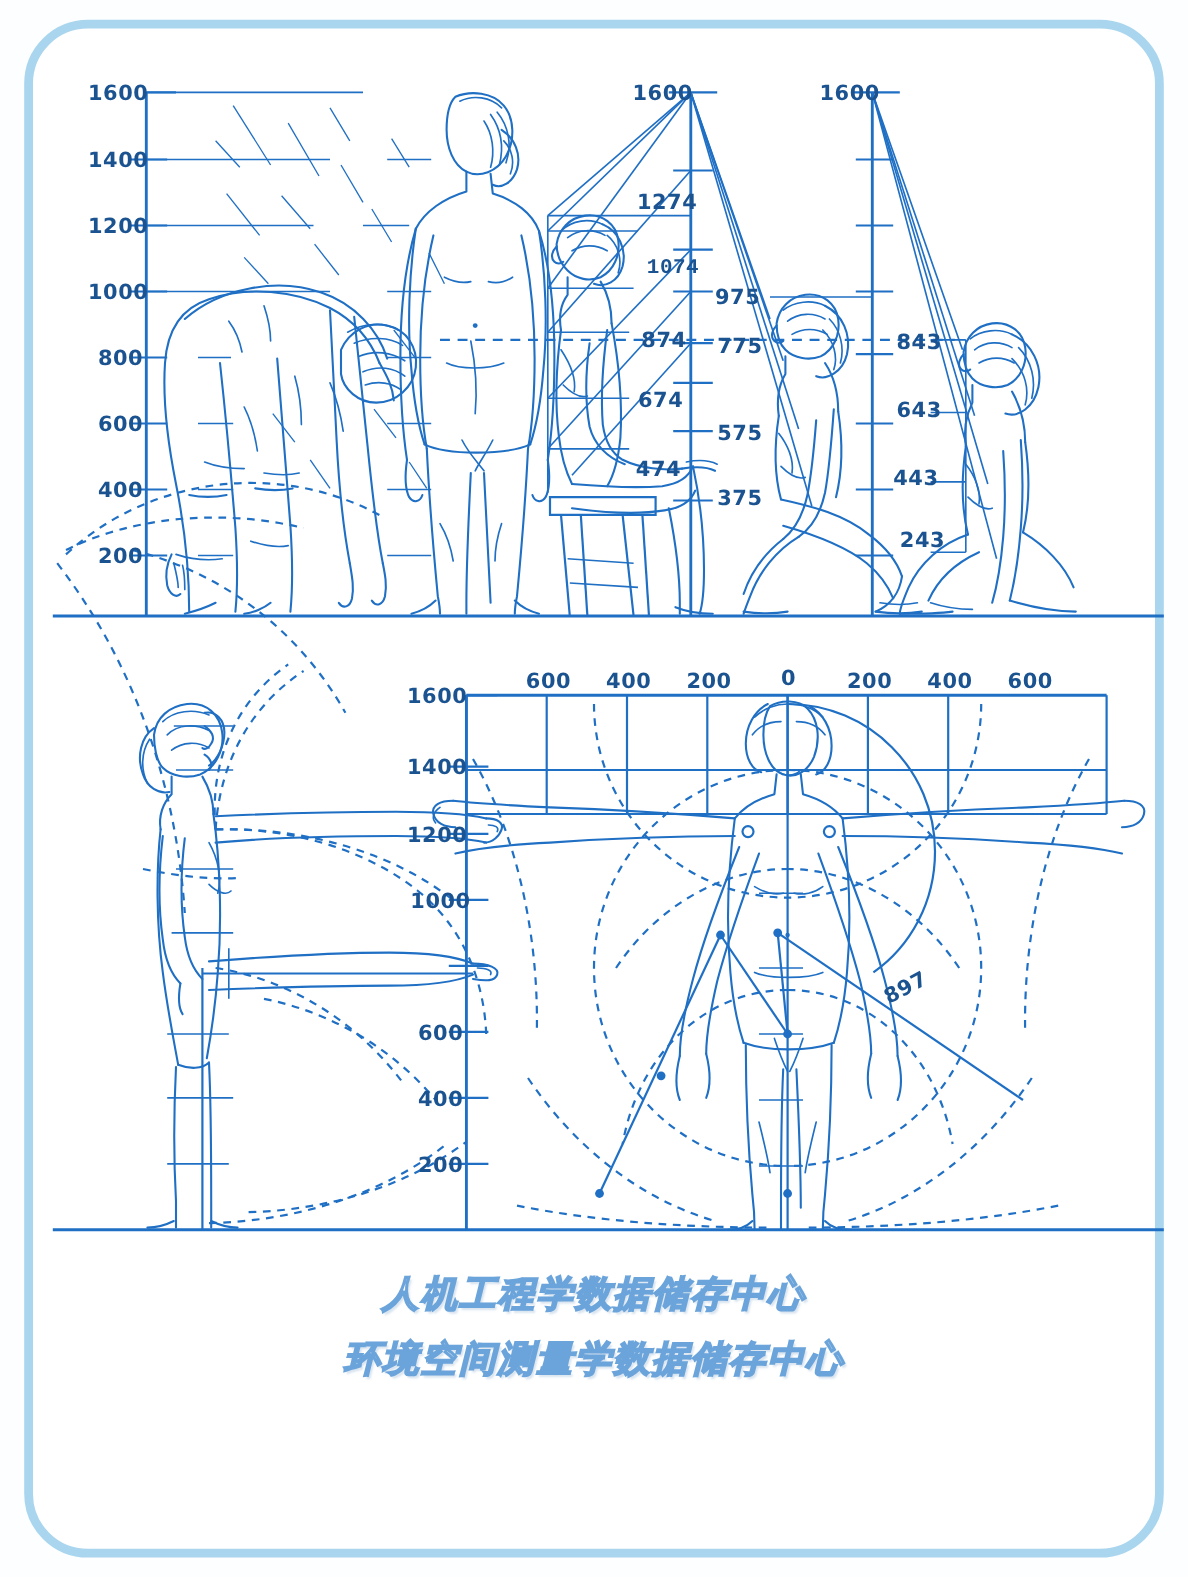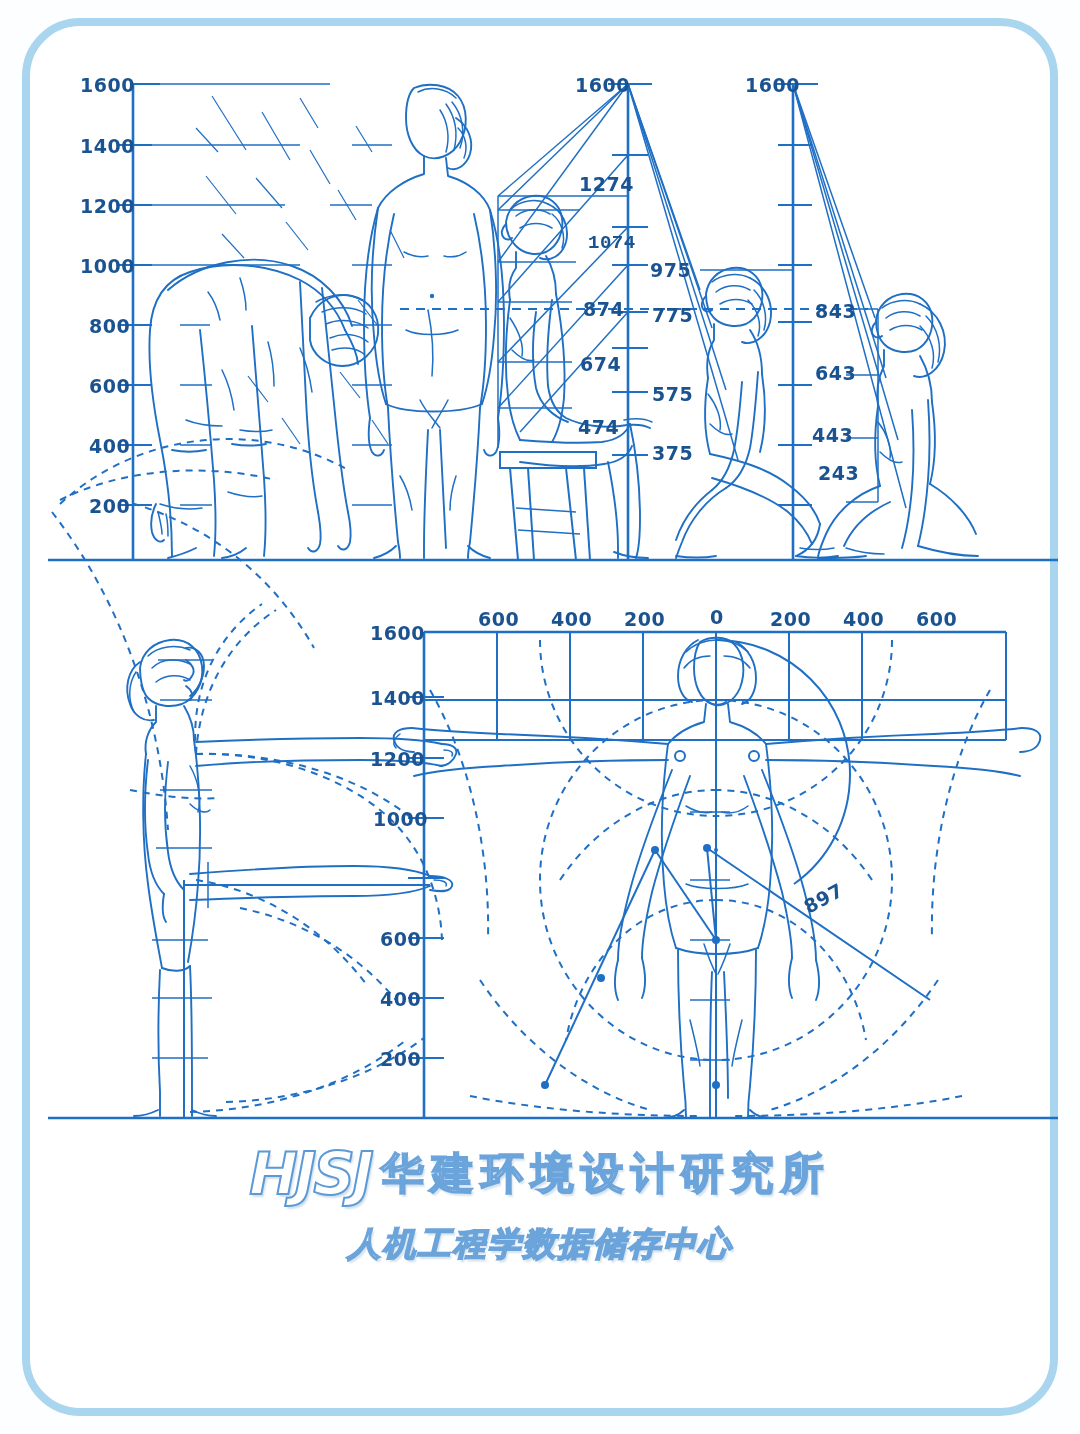--- a/index.html
+++ b/index.html
@@ -595,41 +595,38 @@
 <div class="lbl" style="left:578px;top:416px;">474</div>
 <div class="lbl" style="left:650px;top:259px;">975</div>
 <div class="lbl" style="left:652px;top:304px;">775</div>
 <div class="lbl" style="left:652px;top:383px;">575</div>
 <div class="lbl" style="left:652px;top:442px;">375</div>
 
 <div class="lbl" style="left:745px;top:74px;">1600</div>
 <div class="lbl" style="left:815px;top:300px;">843</div>
 <div class="lbl" style="left:815px;top:362px;text-align:center;">643</div>
 <div class="lbl" style="left:812px;top:424px;">443</div>
-<div class="lbl" style="left:818px;top:462px;">243</div>
+<div class="lbl" style="left:818px;top:480px;">243</div>
 
 <div class="lbl" style="left:370px;top:622px;">1600</div>
 <div class="lbl" style="left:370px;top:687px;">1400</div>
 <div class="lbl" style="left:370px;top:748px;">1200</div>
 <div class="lbl" style="left:373px;top:808px;">1000</div>
 <div class="lbl" style="left:380px;top:928px;">600</div>
 <div class="lbl" style="left:380px;top:988px;">400</div>
 <div class="lbl" style="left:380px;top:1048px;">200</div>
 
 <div class="lbl" style="left:478px;top:608px;">600</div>
 <div class="lbl" style="left:551px;top:608px;">400</div>
 <div class="lbl" style="left:624px;top:608px;">200</div>
 <div class="lbl" style="left:710px;top:606px;">0</div>
 <div class="lbl" style="left:770px;top:608px;">200</div>
 <div class="lbl" style="left:843px;top:608px;">400</div>
 <div class="lbl" style="left:916px;top:608px;">600</div>
 
 <div class="lbl" style="left:800px;top:898px;transform:rotate(-28deg);transform-origin:left top;">897</div>
 
 <div class="brandwrap">
-  <div class="brandrow">
-    <span class="hjsj">HJSJ</span>
-    <span class="cn">华建环境设计研究所</span>
-  </div>
   <div class="cn2">人机工程学数据储存中心</div>
+  <div class="cn2">环境空间测量学数据储存中心</div>
 </div>
 
 </div>
 
 </body></html>

